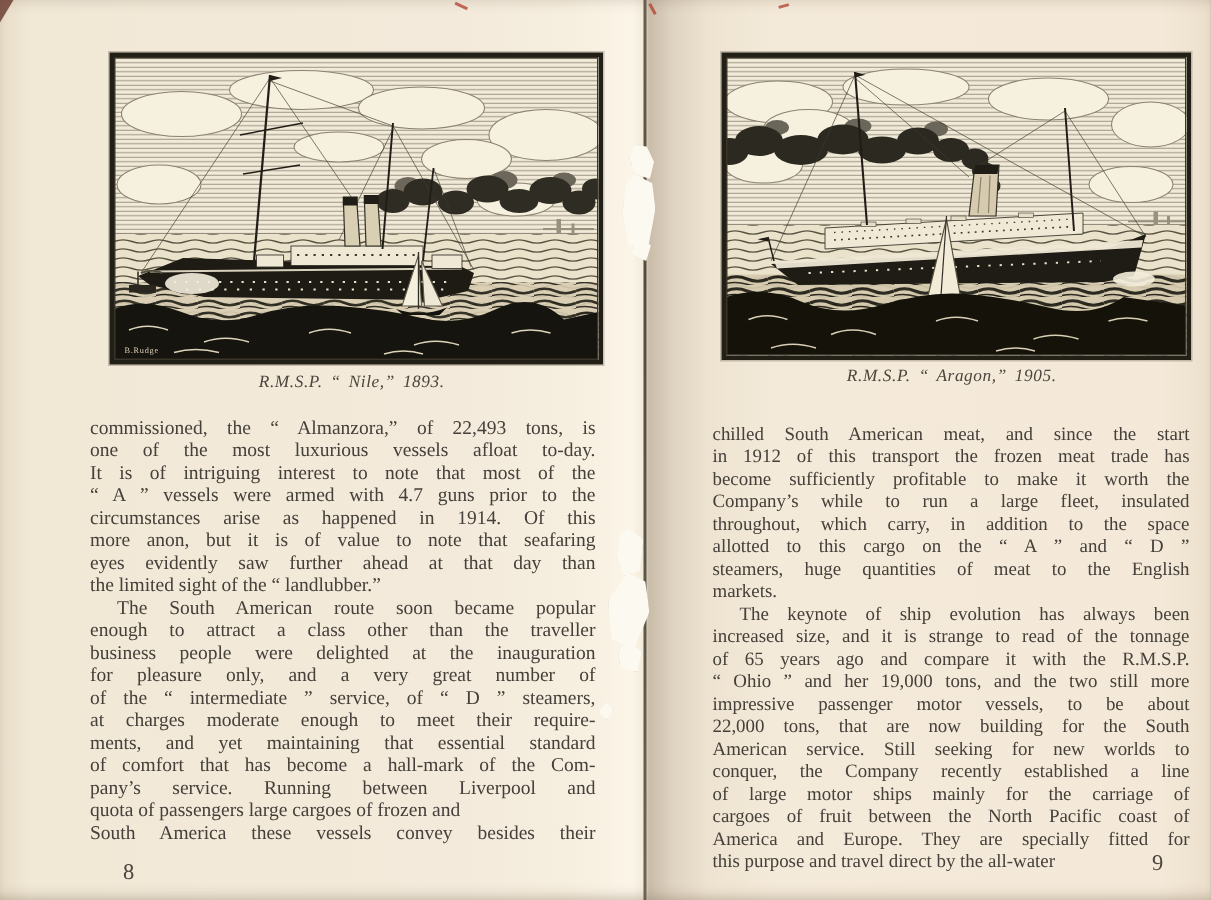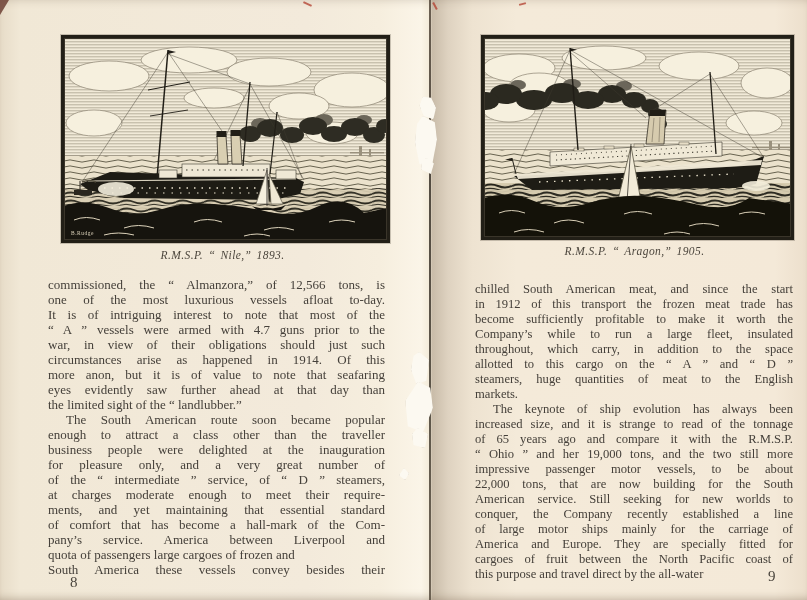--- a/index.html
+++ b/index.html
@@ -10,21 +10,21 @@
   #spread{
     position:relative; width:807px; height:600px; overflow:hidden;
     background:linear-gradient(90deg,
       #e7dcc8 0%, #f1e8d6 2.5%, #f3eadb 38%, #f6eede 47%,
       #fbf5e8 52.2%, #f4ecdb 53.1%,
       #c9bca9 53.6%, #ded2c0 55.5%, #eee3d1 58.5%,
       #f4ead9 64%, #f4e9d8 96%, #ecdfcc 100%);
     box-shadow: inset 0 -7px 9px -6px rgba(110,90,70,.4), inset 0 7px 9px -7px rgba(110,90,70,.25);
   }
   .page{position:absolute; top:0; height:600px;}
-  #page-left{left:4px; width:433px;}
+  #page-left{left:16px; width:433px;}
   #page-right{left:433px; width:374px;}
   .gutter-line{position:absolute; left:429px; top:0; width:2px; height:600px;
     background:linear-gradient(#55493c,#3a332a 30%,#474034 70%,#5a4f41); opacity:.85;}
   
   .figure{position:absolute; border:3px solid #221f17; background:#f1ead8;
     box-shadow:0 0 0 1px rgba(60,50,40,.25);}
   #fig-nile{left:57px; top:35px; width:323px; height:202px;}
   #fig-aragon{left:48px; top:35px; width:307px; height:199px;}
   .figure svg{display:block; width:100%; height:100%;}
   .caption{position:absolute; text-align:center; font-style:italic;
@@ -180,40 +180,39 @@
           </g>
         </g>
         <text x="7" y="197" font-size="5.5" fill="#d9d0b8" letter-spacing="0.5">B.Rudge</text>
         <rect x="0.5" y="0.5" width="322" height="201" fill="none" stroke="#3a352a" stroke-width="1"></rect>
       </svg>
     </div>
     <div class="caption" id="caption-nile">R.M.S.P. “ Nile,” 1893.</div>
 
     <div class="text-col" id="text-left">
       <div class="para">
-          <div class="tline">commissioned, the “ Almanzora,” of 12,566 tons, is</div>
+          <div class="tline">commissioned, the “ Almanzora,” of 22,493 tons, is</div>
           <div class="tline">one of the most luxurious vessels afloat to-day.</div>
           <div class="tline">It is of intriguing interest to note that most of the</div>
           <div class="tline">“ A ” vessels were armed with 4.7 guns prior to the</div>
-          <div class="tline">war, in view of their obligations should just such</div>
           <div class="tline">circumstances arise as happened in 1914. Of this</div>
           <div class="tline">more anon, but it is of value to note that seafaring</div>
           <div class="tline">eyes evidently saw further ahead at that day than</div>
           <div class="tline tline-last">the limited sight of the “ landlubber.”</div>
         </div>
       <div class="para indent">
           <div class="tline">The South American route soon became popular</div>
           <div class="tline">enough to attract a class other than the traveller</div>
           <div class="tline">business people were delighted at the inauguration</div>
           <div class="tline">for pleasure only, and a very great number of</div>
           <div class="tline">of the “ intermediate ” service, of “ D ” steamers,</div>
           <div class="tline">at charges moderate enough to meet their require-</div>
           <div class="tline">ments, and yet maintaining that essential standard</div>
           <div class="tline">of comfort that has become a hall-mark of the Com-</div>
-          <div class="tline">pany’s service. America between Liverpool and</div>
+          <div class="tline">pany’s service. Running between Liverpool and</div>
           <div class="tline tline-last">quota of passengers large cargoes of frozen and</div>
           <div class="tline">South America these vessels convey besides their</div>
         </div>
     </div>
 
     <div class="page-number" id="pn-8">8</div>
   </div>
 
   <div class="page" id="page-right">
 
@@ -345,22 +344,22 @@
       <div class="para indent">
           <div class="tline">The keynote of ship evolution has always been</div>
           <div class="tline">increased size, and it is strange to read of the tonnage</div>
           <div class="tline">of 65 years ago and compare it with the R.M.S.P.</div>
           <div class="tline">“ Ohio ” and her 19,000 tons, and the two still more</div>
           <div class="tline">impressive passenger motor vessels, to be about</div>
           <div class="tline">22,000 tons, that are now building for the South</div>
           <div class="tline">American service. Still seeking for new worlds to</div>
           <div class="tline">conquer, the Company recently established a line</div>
           <div class="tline">of large motor ships mainly for the carriage of</div>
+          <div class="tline">cargoes of fruit between the North Pacific coast of</div>
           <div class="tline">America and Europe. They are specially fitted for</div>
-          <div class="tline">cargoes of fruit between the North Pacific coast of</div>
           <div class="tline tline-last">this purpose and travel direct by the all-water</div>
         </div>
     </div>
 
     <div class="page-number" id="pn-9">9</div>
   </div>
 
   <div class="gutter-line"></div>
   <div class="torn t1"></div>
   <div class="torn t2"></div>

